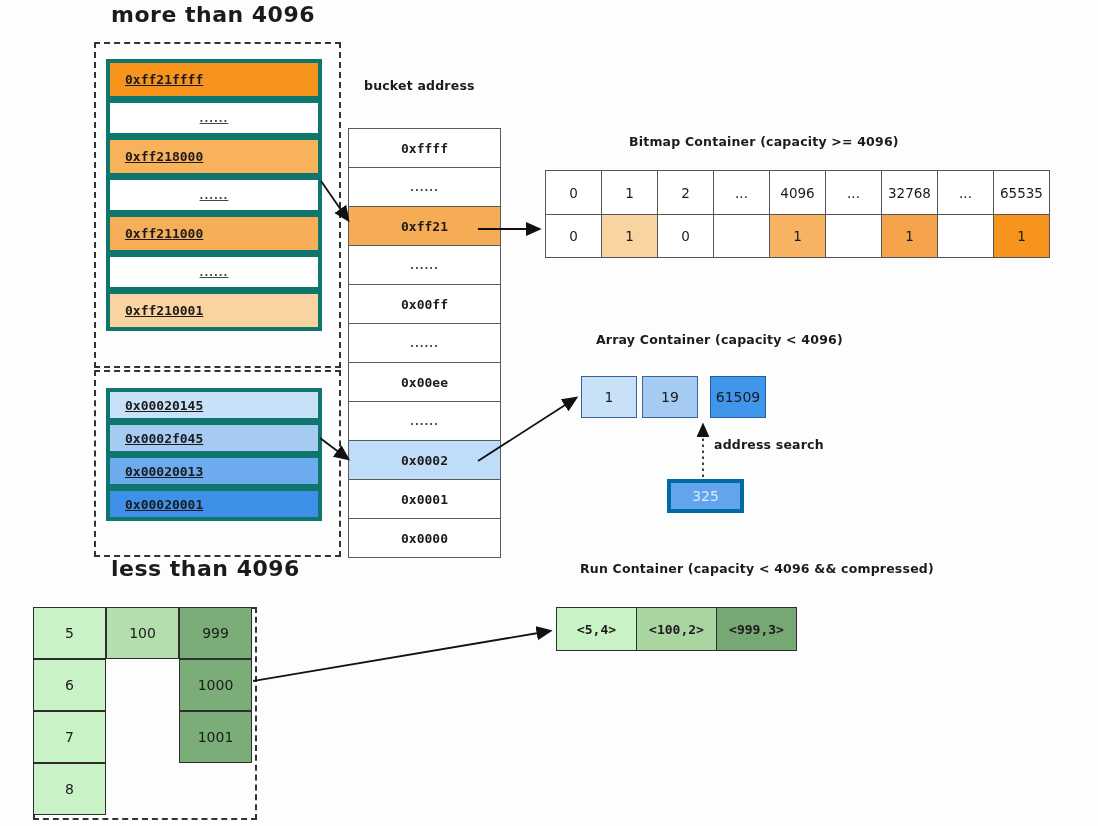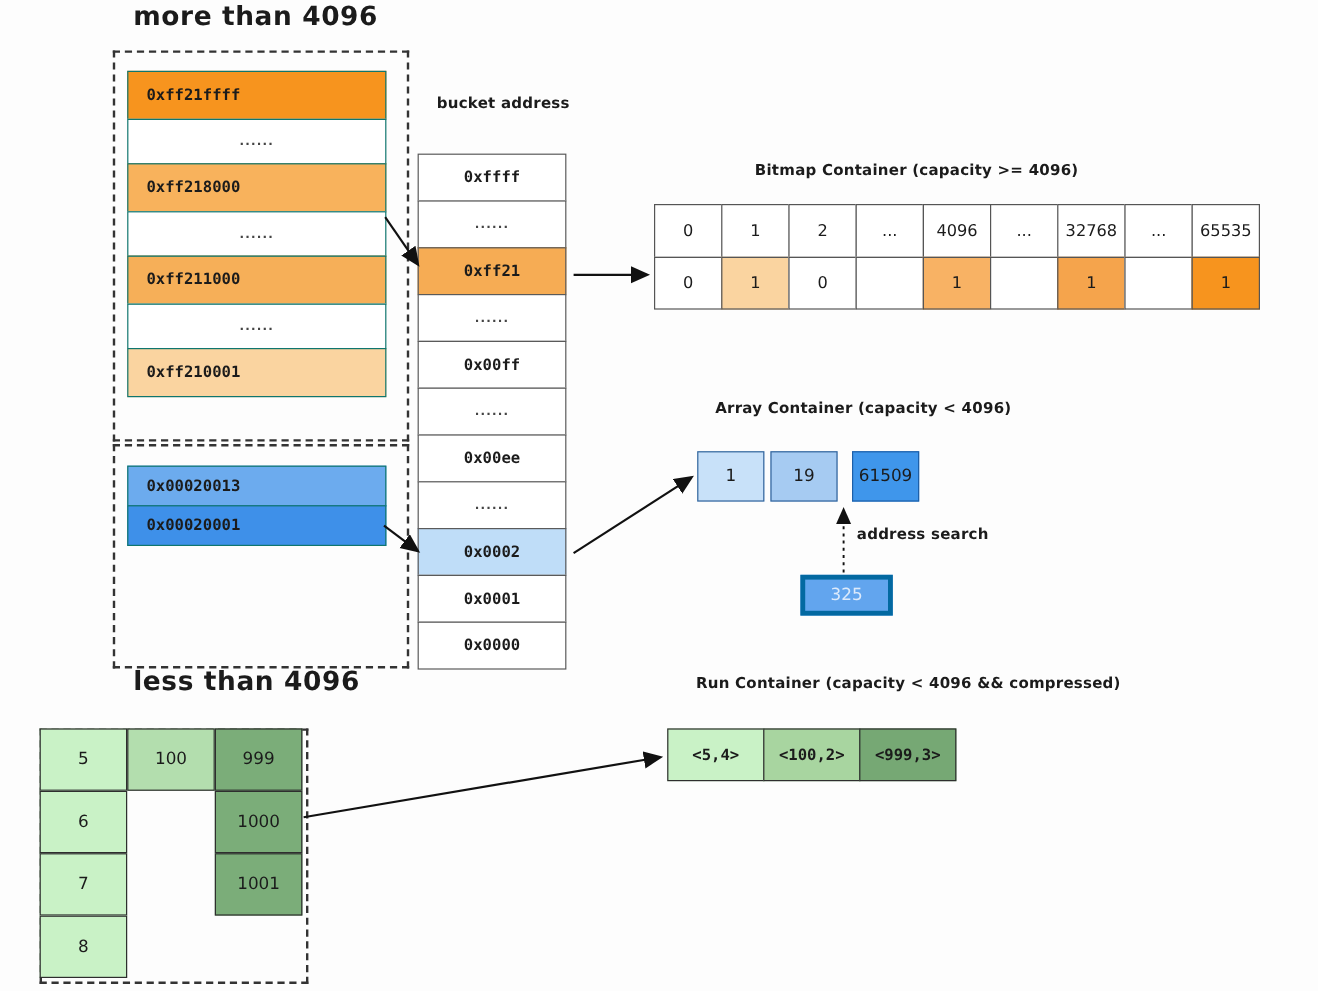--- a/index.html
+++ b/index.html
@@ -8,25 +8,25 @@
   .title{position:absolute;font-size:22px;font-weight:600;letter-spacing:.5px;}
   #title-more{left:111px;top:2px;}
   #title-less{left:111px;top:556px;}
   .dash{position:absolute;border:2px dashed #333;}
   #dash-high{left:94px;top:42px;width:243px;height:322px;}
   #dash-low{left:94px;top:370px;width:243px;height:183px;}
   #dash-grid{left:33px;top:607px;width:220px;height:209px;}
   .stack{position:absolute;display:flex;flex-direction:column;}
   #high-stack{left:106px;top:60px;width:216px;}
   #low-stack{left:106px;top:389px;width:216px;}
-  .cell{border:1px solid #0f766e;margin-top:-1px;background:#fff;display:flex;align-items:center;box-sizing:border-box;}
+  .cell{border:4px solid #0f766e;margin-top:-1px;background:#fff;display:flex;align-items:center;box-sizing:border-box;text-decoration:underline;}
   .cell.hex{padding-left:15px;font-family:"DejaVu Sans Mono",monospace;font-size:13px;font-weight:bold;}
   .cell.dots{justify-content:center;font-size:10px;font-weight:bold;letter-spacing:1px;color:#444;}
   .h41{height:41px;} .h38{height:38px;} .h34{height:34px;}
-  #bucket-col{left:348px;top:129px;width:124px;}
+  #bucket-col{left:348px;top:129px;width:153px;}
   .bucket-row{border:1px solid #5a5a5a;margin-top:-1px;height:40px;background:#fff;box-sizing:border-box;
               display:flex;align-items:center;justify-content:center;
               font-family:"DejaVu Sans Mono",monospace;font-size:13px;font-weight:bold;}
   .bucket-row.dots{font-family:"DejaVu Sans",sans-serif;font-size:10px;letter-spacing:1px;color:#444;}
   .lbl{position:absolute;font-size:12.5px;font-weight:600;letter-spacing:.2px;}
   #lbl-bucket{left:364px;top:78px;}
   #lbl-bitmap{left:586px;top:134px;margin-left:43px;}
   #lbl-array{left:596px;top:332px;}
   #lbl-binary{left:714px;top:437px;font-weight:600;}
   #lbl-run{left:548px;top:561px;margin-left:32px;}
@@ -63,20 +63,22 @@
     <div class="cell hex h41" style="background-color: rgb(247, 148, 30);">0xff21ffff</div>
     <div class="cell dots h38" style="background-color: rgb(255, 255, 255);">......</div>
     <div class="cell hex h41" style="background-color: rgb(248, 178, 92);">0xff218000</div>
     <div class="cell dots h38" style="background-color: rgb(255, 255, 255);">......</div>
     <div class="cell hex h41" style="background-color: rgb(246, 175, 88);">0xff211000</div>
     <div class="cell dots h38" style="background-color: rgb(255, 255, 255);">......</div>
     <div class="cell hex h41" style="background-color: rgb(250, 212, 160);">0xff210001</div>
   </div>
 
   <div id="low-stack" class="stack">
+    <div class="cell hex h34" style="background-color: rgb(200, 225, 249);">0x00020145</div>
+    <div class="cell hex h34" style="background-color: rgb(166, 203, 242);">0x0002f045</div>
     <div class="cell hex h34" style="background-color: rgb(108, 171, 238);">0x00020013</div>
     <div class="cell hex h34" style="background-color: rgb(62, 144, 233);">0x00020001</div>
   </div>
 
   <div id="lbl-bucket" class="lbl">bucket address</div>
   <div id="bucket-col" class="stack">
     <div class="bucket-row" style="background-color: rgb(255, 255, 255);">0xffff</div>
     <div class="bucket-row dots" style="background-color: rgb(255, 255, 255);">......</div>
     <div class="bucket-row" style="background-color: rgb(246, 172, 84);">0xff21</div>
     <div class="bucket-row dots" style="background-color: rgb(255, 255, 255);">......</div>

